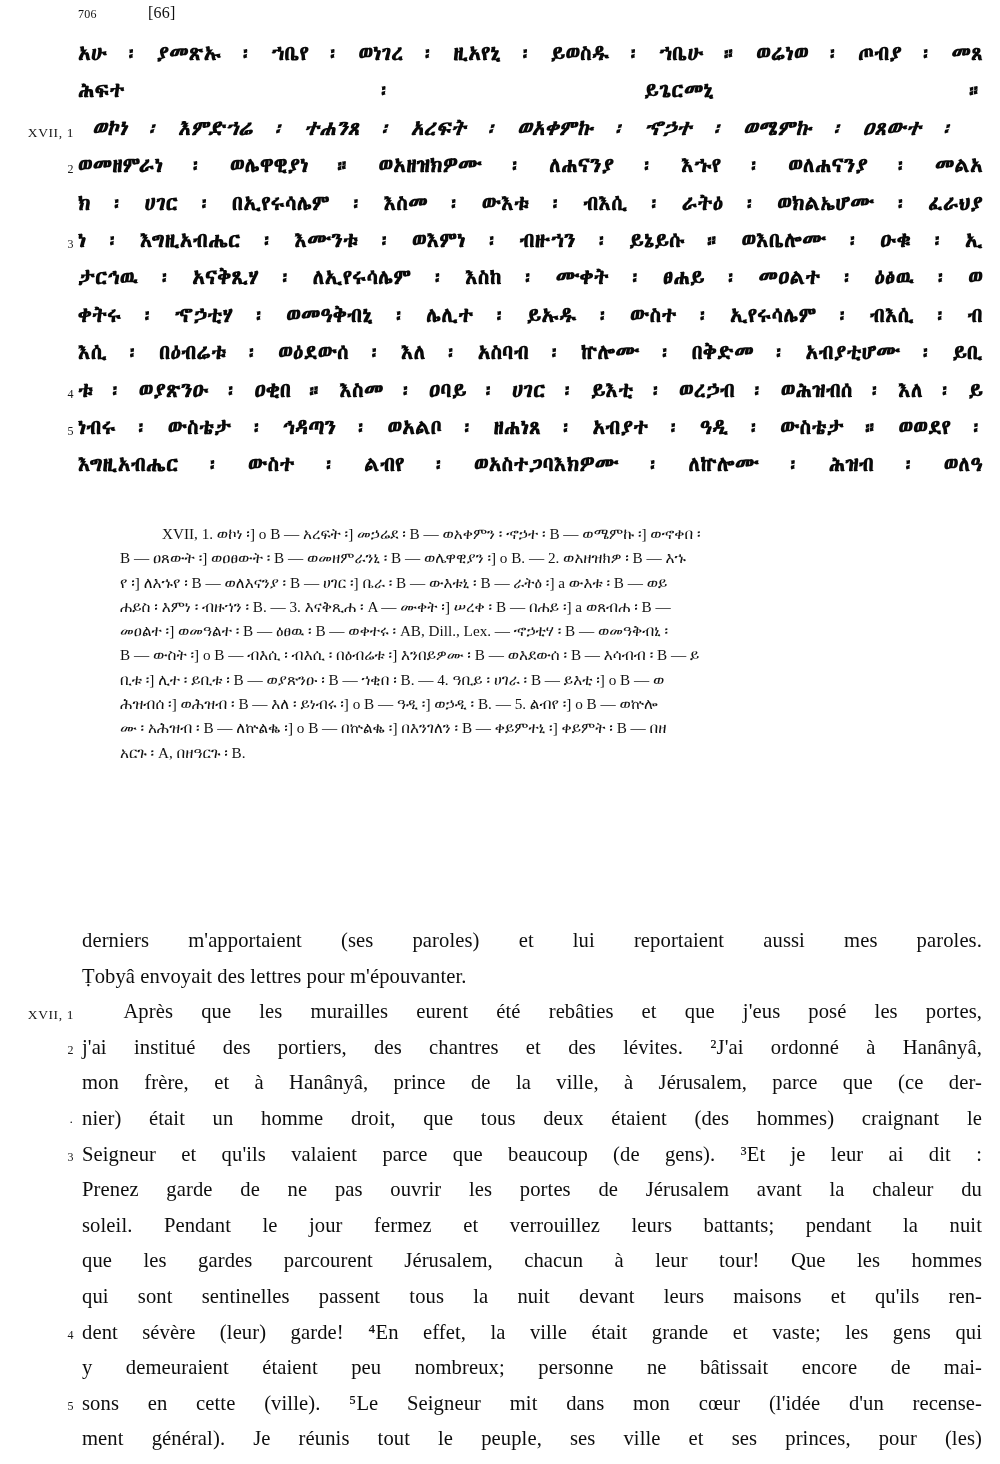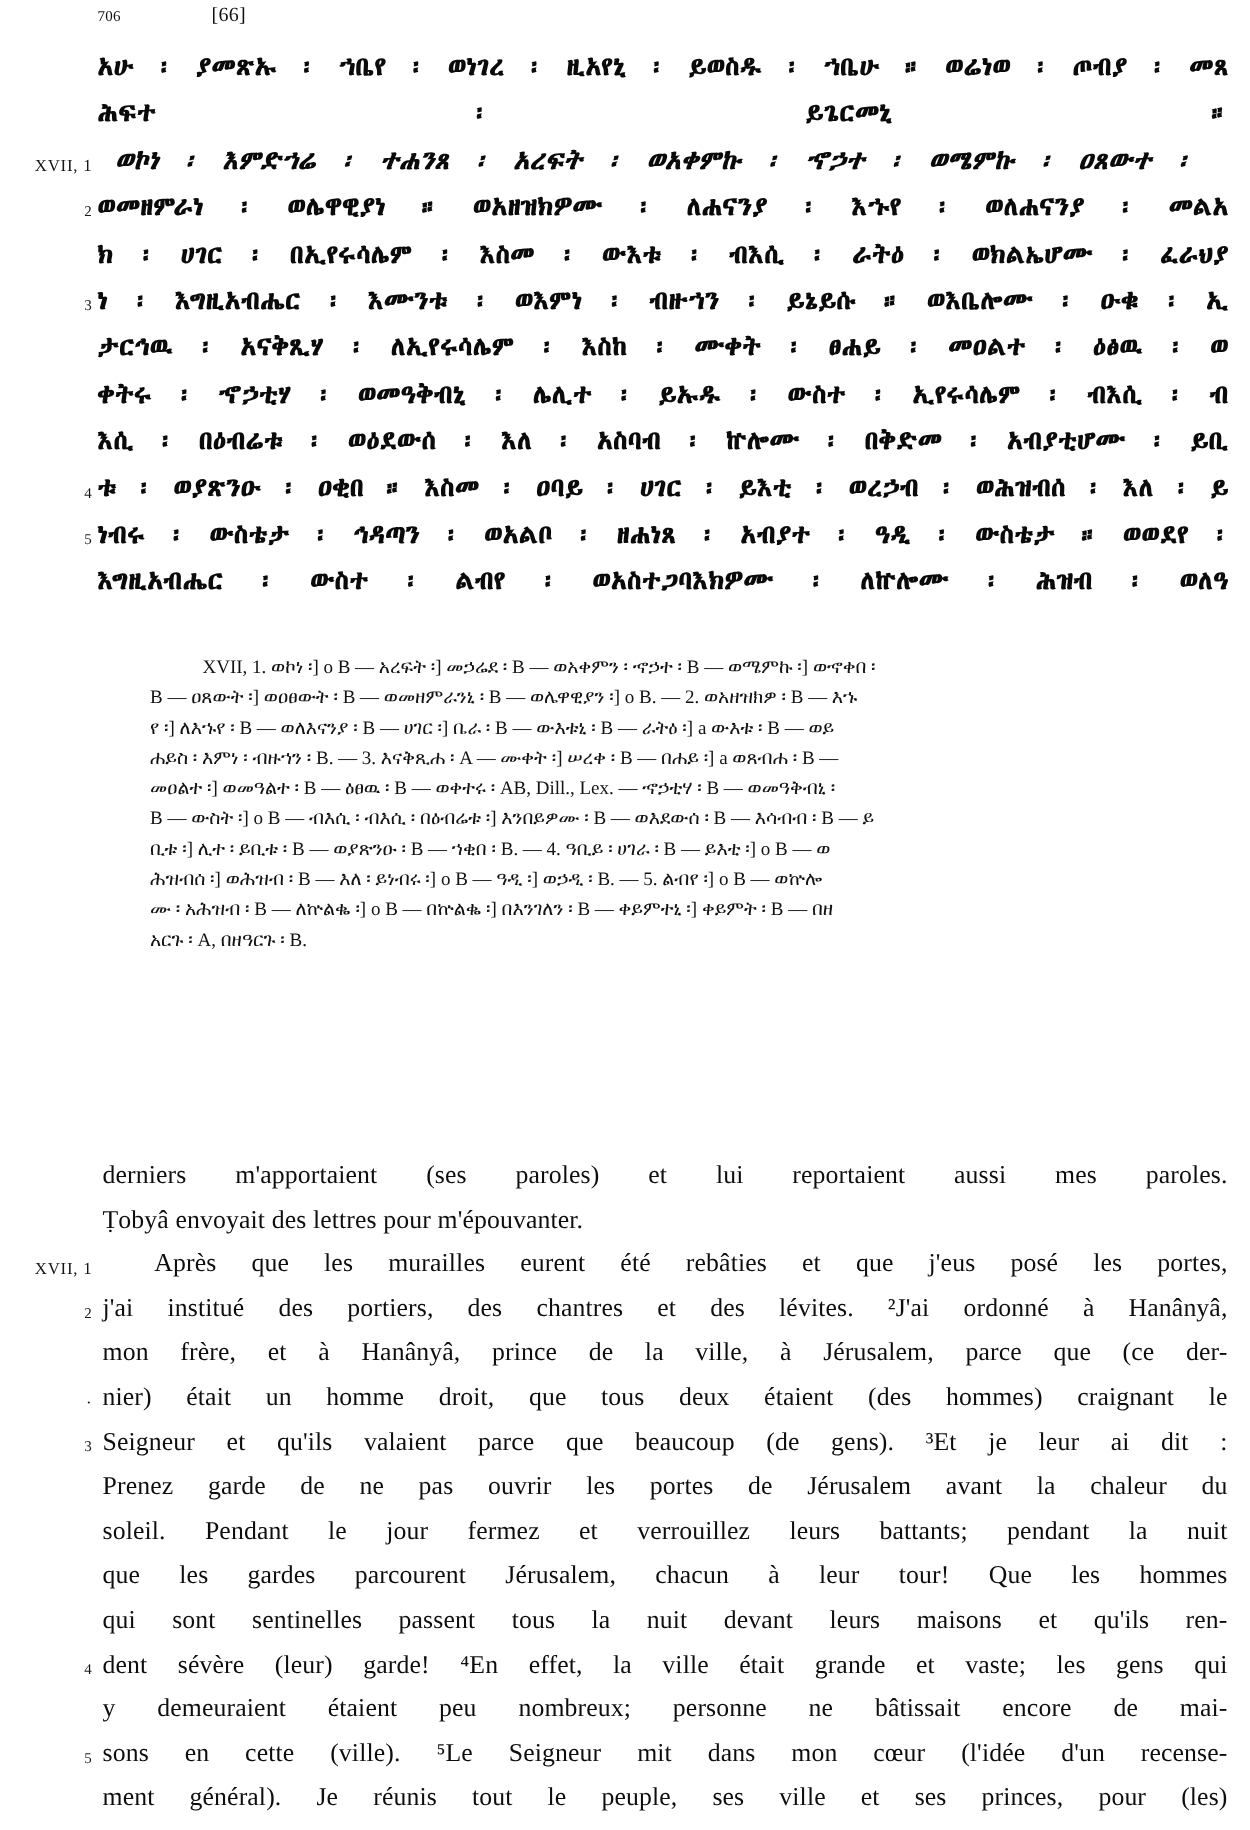--- a/index.html
+++ b/index.html
@@ -42,21 +42,21 @@
   }
   .runhead .title {
     flex: 1;
     text-align: center;
     font-size: 19.5px;
     letter-spacing: 1.1px;
     white-space: nowrap;
   }
   .runhead .bracket {
     width: 70px;
-    text-align: center;
+    text-align: left;
     font-size: 16px;
   }
 
   
   .geez-block {
     position: absolute;
     top: 44px;
     left: 0px;
     width: 1000px;
   }

